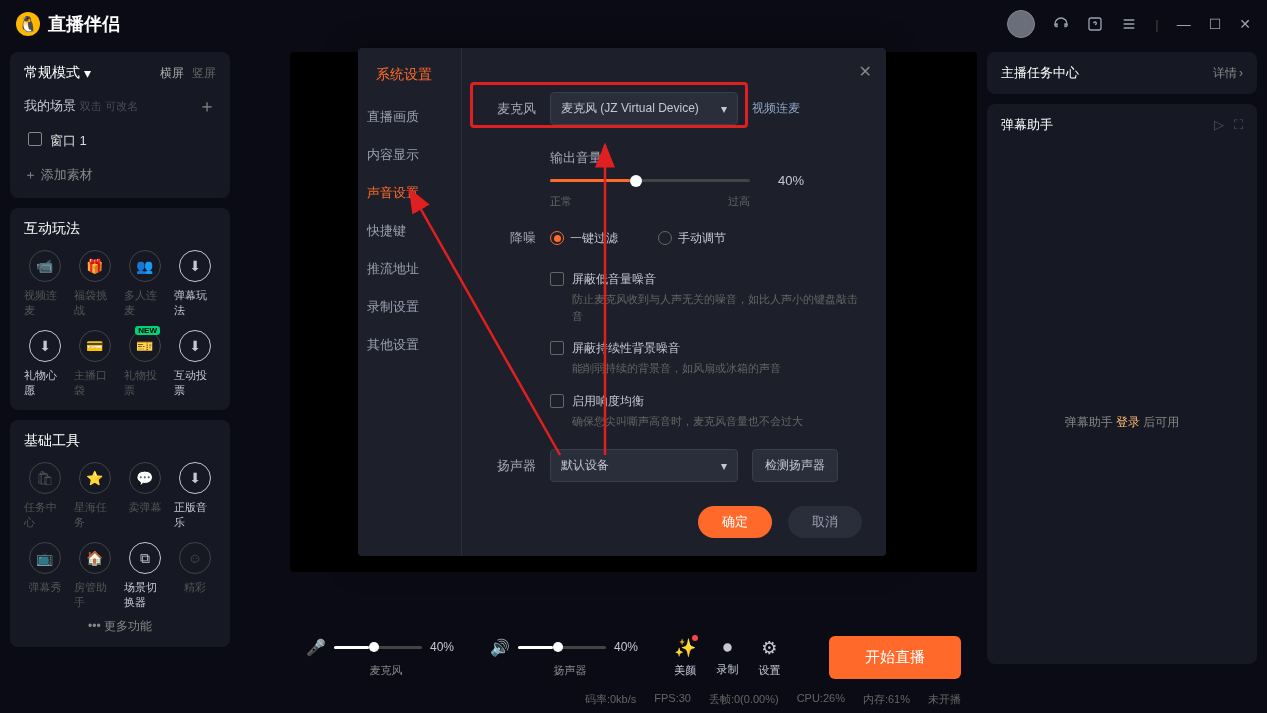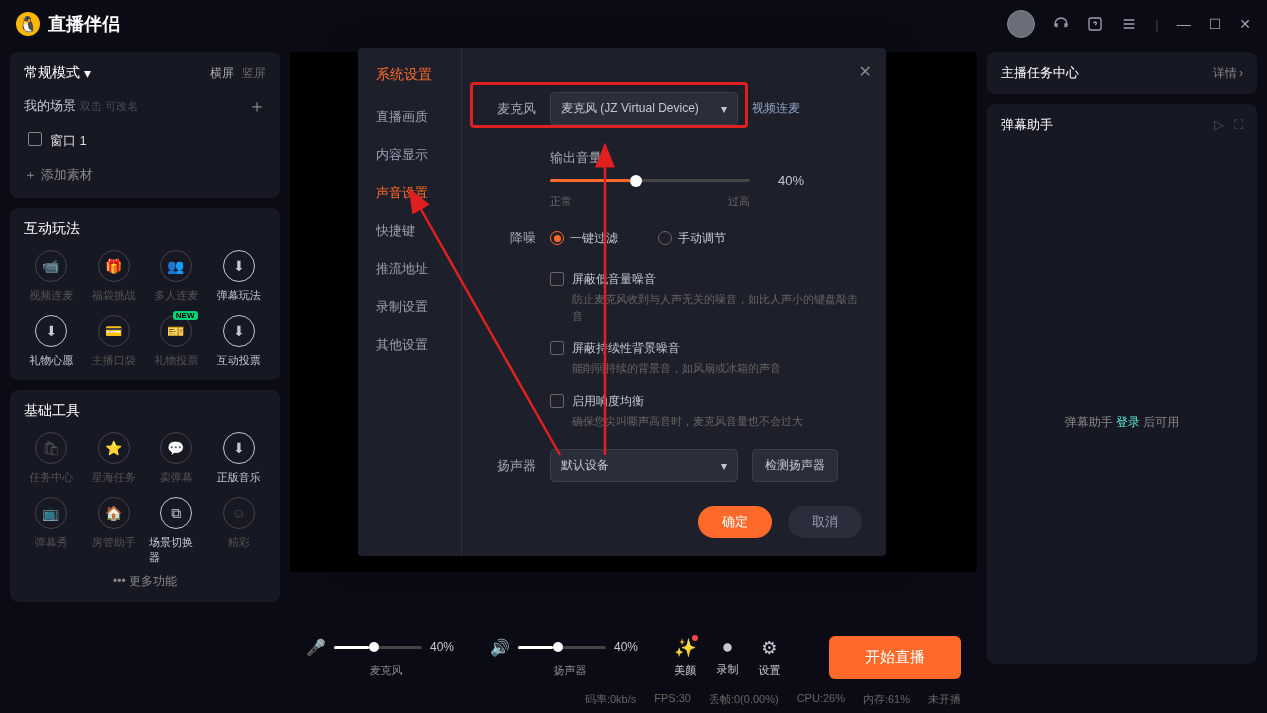--- a/index.html
+++ b/index.html
@@ -9,21 +9,21 @@
 .topbar { height: 48px; display: flex; align-items: center; padding: 0 16px; justify-content: space-between; }
 .topbar-left { display: flex; align-items: center; gap: 8px; }
 .logo-icon { width: 24px; height: 24px; background: #ffb800; border-radius: 50%; display: flex; align-items: center; justify-content: center; font-size: 16px; }
 .logo-text { font-size: 18px; font-weight: bold; color: #fff; }
 .topbar-right { display: flex; align-items: center; gap: 18px; }
 .avatar { width: 28px; height: 28px; background: #6a6d7a; border-radius: 50%; border: 1px solid #888; }
 .topbar-icon { width: 16px; height: 16px; color: #9ca0b0; cursor: pointer; }
 .window-btn { cursor: pointer; color: #9ca0b0; font-size: 14px; }
 
 
-.left-panel { position: absolute; left: 10px; top: 52px; width: 270px; display: flex; flex-direction: column; gap: 10px; }
+.left-panel { position: absolute; left: 10px; top: 52px; width: 220px; display: flex; flex-direction: column; gap: 10px; }
 .panel-card { background: #161823; border-radius: 8px; padding: 12px 14px; }
 .mode-row { display: flex; justify-content: space-between; align-items: center; margin-bottom: 12px; }
 .mode-select { color: #fff; font-size: 14px; display: flex; align-items: center; gap: 4px; }
 .orient-btns { display: flex; gap: 8px; font-size: 12px; color: #666; }
 .orient-btns .active { color: #aaa; }
 .scene-header { display: flex; justify-content: space-between; align-items: center; margin-bottom: 8px; font-size: 13px; }
 .scene-header .hint { color: #4a4d5a; font-size: 11px; }
 .scene-item { display: flex; gap: 8px; padding: 6px 4px; color: #ddd; font-size: 13px; }
 .scene-item-icon { width: 14px; height: 14px; border: 1px solid #888; border-radius: 2px; }
 .add-row { text-align: left; color: #888; font-size: 13px; padding: 10px 0 2px; cursor: pointer; }
@@ -52,27 +52,27 @@
 .ctl-icon-item { display: flex; flex-direction: column; align-items: center; gap: 4px; color: #c5c8d4; font-size: 11px; position: relative; }
 .ctl-icon-item .dot { position: absolute; top: -2px; right: -2px; width: 6px; height: 6px; background: #ff4444; border-radius: 50%; }
 .start-btn { background: #ff6a2b; color: #fff; border: none; padding: 12px 36px; border-radius: 6px; font-size: 15px; cursor: pointer; margin-left: auto; }
 .status-bar { position: absolute; bottom: 6px; right: 16px; display: flex; gap: 18px; color: #666; font-size: 11px; }
 
 
 .right-panel { position: absolute; right: 10px; top: 52px; width: 270px; display: flex; flex-direction: column; gap: 10px; }
 .task-card { display: flex; justify-content: space-between; align-items: center; }
 .detail-link { color: #888; font-size: 12px; display: flex; align-items: center; gap: 2px; }
 .login-msg { text-align: center; color: #888; font-size: 12px; margin-top: 280px; }
-.login-link { color: #5eead4; }
+.login-link { color: #fdba74; }
 
 
 .modal { position: absolute; left: 358px; top: 48px; width: 528px; background: #1d1f2a; border-radius: 4px; z-index: 100; display: flex; box-shadow: 0 4px 30px rgba(0,0,0,0.5); }
 .modal-sidebar { width: 104px; padding: 18px 0; border-right: 1px solid #2a2d3a; }
 .modal-title { color: #ff6a2b; font-size: 14px; padding: 0 18px 14px; }
-.modal-tab { padding: 10px 18px; color: #9ca0b0; font-size: 13px; cursor: pointer; }
+.modal-tab { padding: 10px 9px; color: #9ca0b0; font-size: 13px; cursor: pointer; }
 .modal-tab.active { color: #ff6a2b; }
 .modal-body { flex: 1; padding: 44px 24px 18px; position: relative; }
 .modal-close { position: absolute; top: 14px; right: 14px; color: #888; cursor: pointer; font-size: 16px; }
 .form-row { display: flex; align-items: center; gap: 14px; margin-bottom: 24px; }
 .form-label { width: 50px; text-align: right; color: #a5a8b5; font-size: 13px; }
 .dropdown { background: #2a2d3a; border: 1px solid #3a3d4a; border-radius: 4px; padding: 7px 10px; display: flex; align-items: center; justify-content: space-between; width: 188px; color: #c5c8d4; font-size: 12px; cursor: pointer; }
 .link-btn { color: #8fa5c5; font-size: 12px; cursor: pointer; }
 .highlight-box { position: absolute; border: 3px solid #e02020; border-radius: 4px; pointer-events: none; }
 .slider-row { display: flex; align-items: center; gap: 14px; }
 .slider-track { width: 200px; height: 3px; background: #444; border-radius: 2px; position: relative; }

